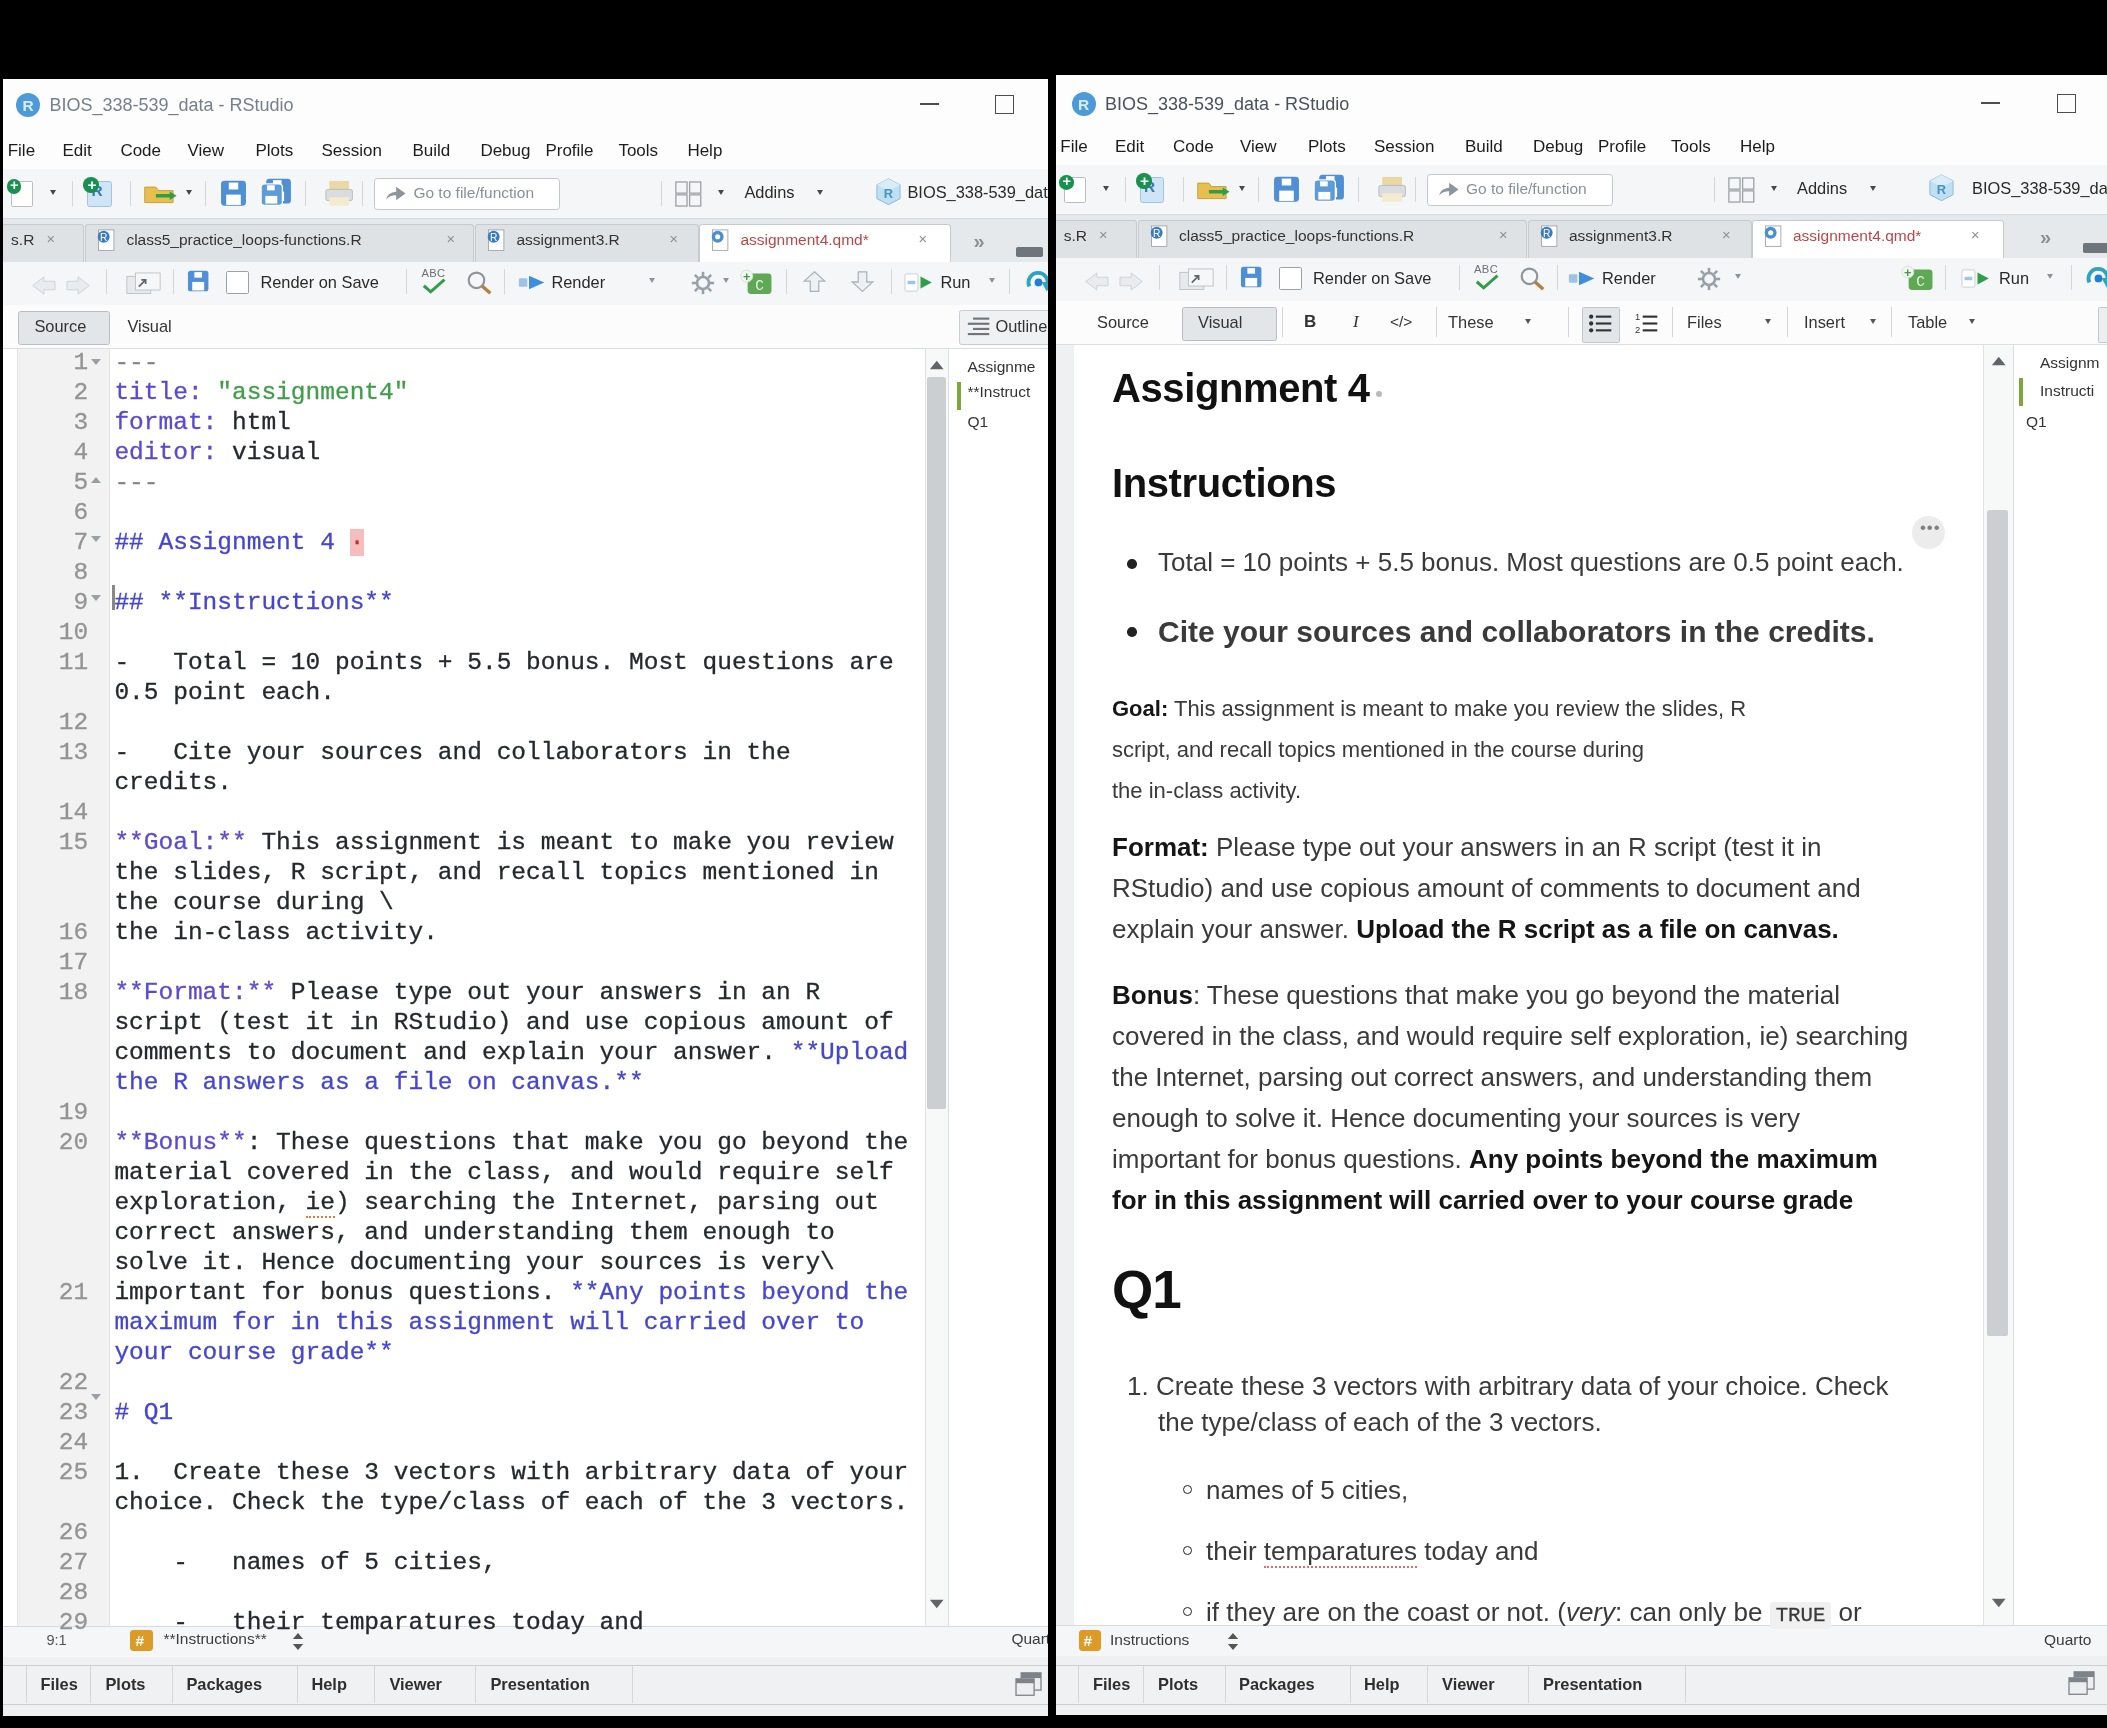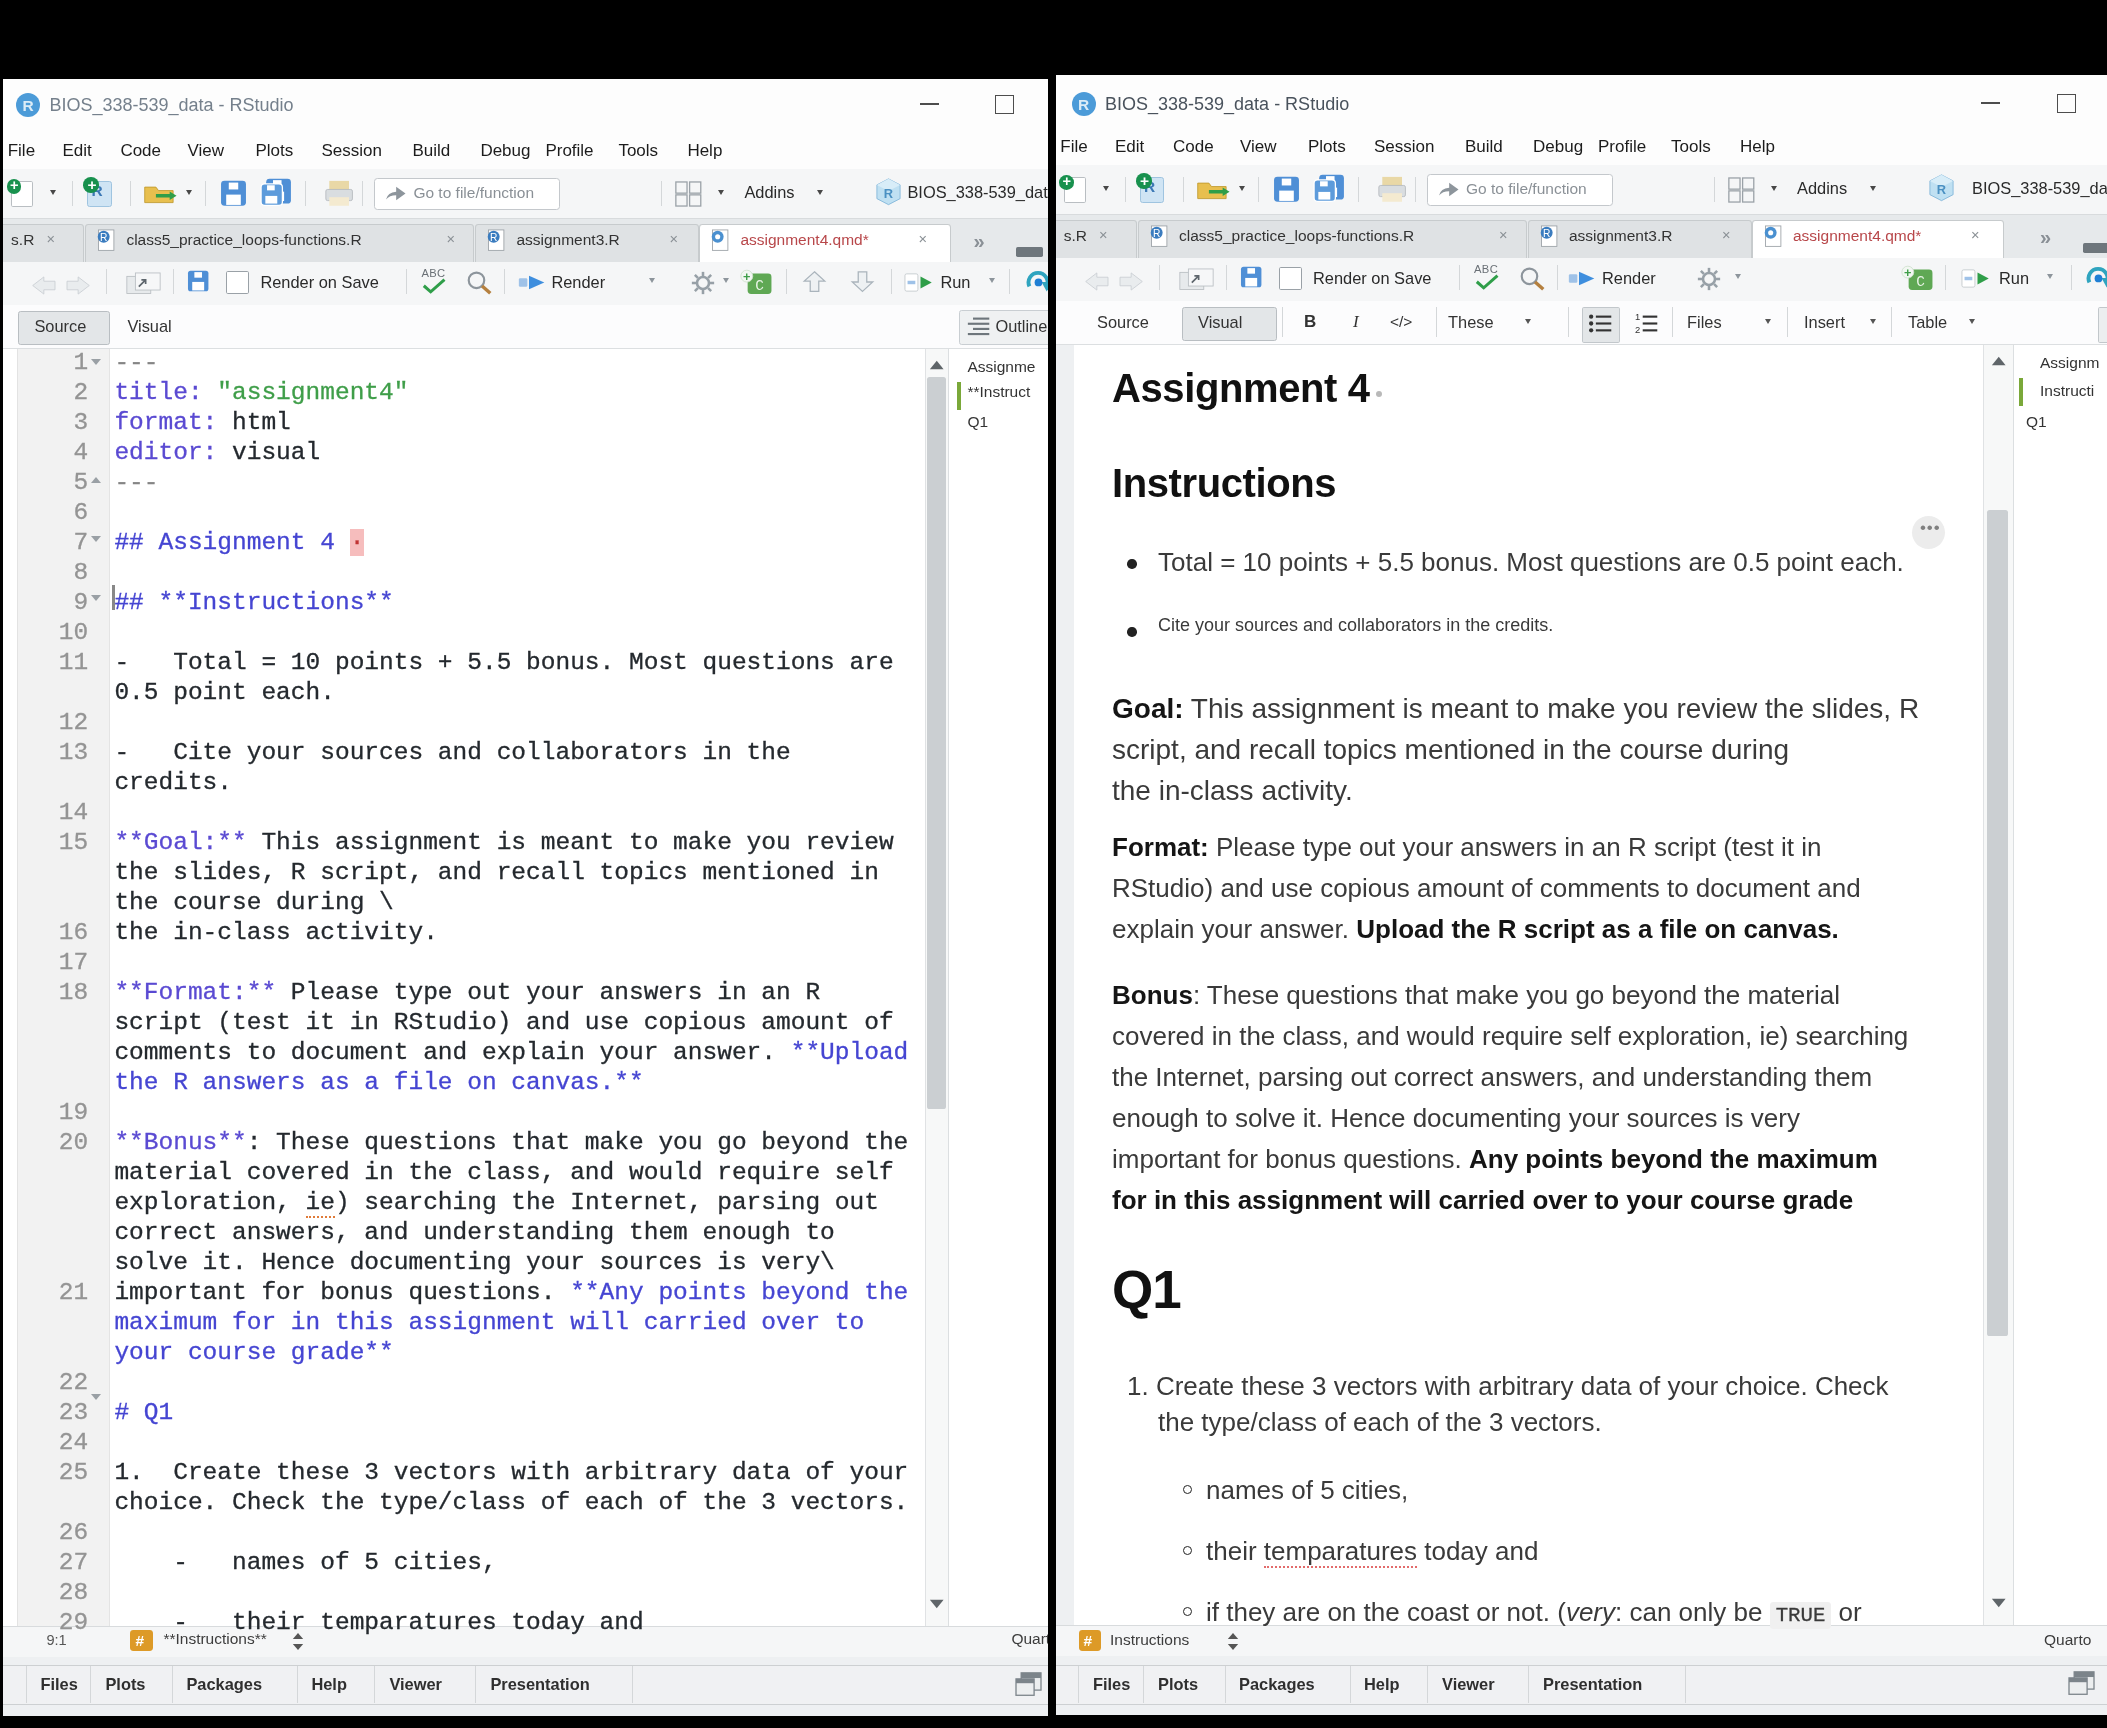--- a/index.html
+++ b/index.html
@@ -604,22 +604,22 @@
 
   <div class="abs" style="left:18px;top:270px;width:912px;height:1280px;background:#fff;"></div>
   <div class="t" style="left:56px;top:291px;font-size:40px;font-weight:bold;color:#111;letter-spacing:-0.4px;">Assignment 4</div>
   <div class="abs" style="left:320px;top:316px;width:6px;height:6px;border-radius:50%;background:#b9b9b9;"></div>
   <div class="t" style="left:56px;top:386px;font-size:40px;font-weight:bold;color:#111;letter-spacing:-0.4px;">Instructions</div>
   <div class="abs" style="left:856px;top:441px;width:33px;height:33px;border-radius:50%;background:#ececec;"></div>
   <div class="t" style="left:864px;top:443px;font-size:17px;color:#808080;letter-spacing:0.9px;">•••</div>
   <div class="abs" style="left:71px;top:484px;width:9.5px;height:9.5px;border-radius:50%;background:#222;"></div>
   <div class="t" style="left:102px;top:472px;font-size:26px;color:#3a3a3a;">Total = 10 points + 5.5 bonus. Most questions are 0.5 point each.</div>
   <div class="abs" style="left:71px;top:552px;width:9.5px;height:9.5px;border-radius:50%;background:#222;"></div>
-  <div class="t" style="left:102px;top:540px;font-size:18px;color:#3a3a3a;">Cite your sources and collaborators in the credits.</div>
-  <div class="t" style="left:56px;top:613px;font-size:28px;color:#3a3a3a;line-height:41px;"><b style="color:#151515;">Goal:</b> This assignment is meant to make you review the slides, R
+  <div class="t" style="left:102px;top:540px;font-size:30px;color:#3a3a3a;font-weight:bold;">Cite your sources and collaborators in the credits.</div>
+  <div class="t" style="left:56px;top:613px;font-size:22px;color:#3a3a3a;line-height:41px;"><b style="color:#151515;">Goal:</b> This assignment is meant to make you review the slides, R
 script, and recall topics mentioned in the course during
 the in-class activity.</div>
   <div class="t" style="left:56px;top:752px;font-size:26px;color:#3a3a3a;line-height:41px;"><b style="color:#151515;">Format:</b> Please type out your answers in an R script (test it in
 RStudio) and use copious amount of comments to document and
 explain your answer. <b style="color:#151515;">Upload the R script as a file on canvas.</b></div>
   <div class="t" style="left:56px;top:900px;font-size:26px;color:#3a3a3a;line-height:41px;"><b style="color:#151515;">Bonus</b>: These questions that make you go beyond the material
 covered in the class, and would require self exploration, ie) searching
 the Internet, parsing out correct answers, and understanding them
 enough to solve it. Hence documenting your sources is very
 important for bonus questions. <b style="color:#151515;">Any points beyond the maximum</b>

